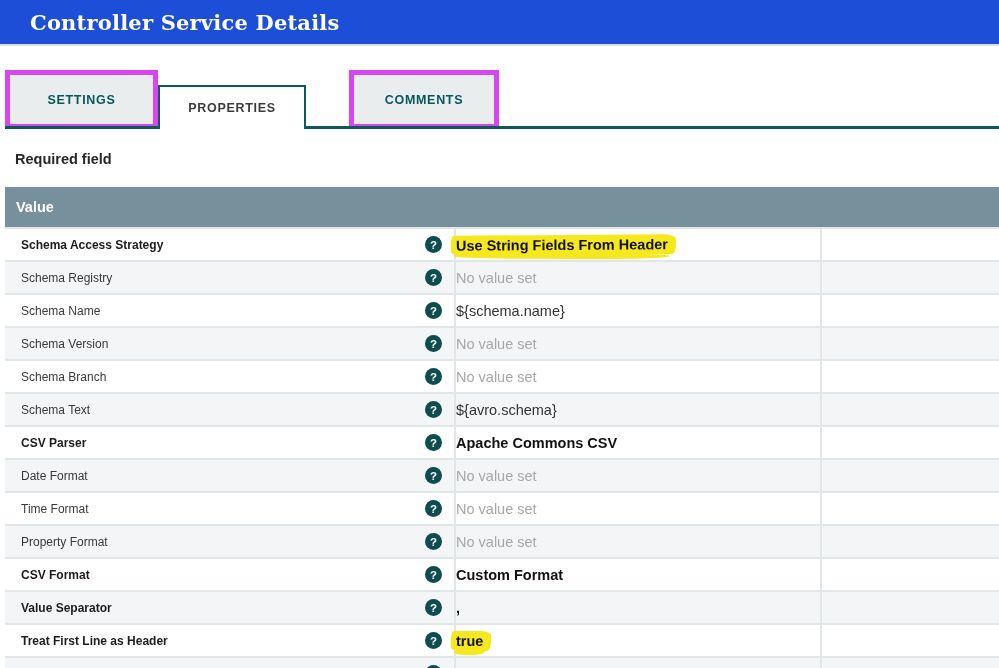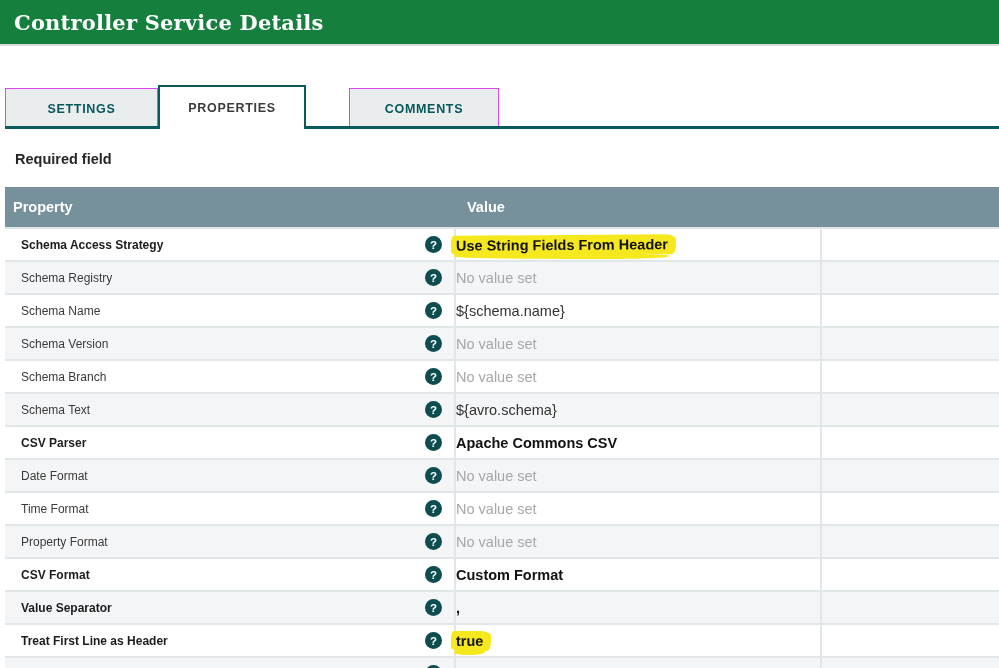--- a/index.html
+++ b/index.html
@@ -4,40 +4,40 @@
 <style>
   html, body { margin:0; padding:0; }
   body {
     width:999px; height:668px; overflow:hidden; background:#ffffff;
     font-family:"Liberation Sans", sans-serif;
     -webkit-font-smoothing:antialiased;
   }
 
   
   .titlebar {
-    height:44px; background:#15803d; border-bottom:2px solid #d9dee1;
-    display:flex; align-items:center; padding-left:14px; box-sizing:content-box;
+    height:44px; background:#1d4ed8; border-bottom:2px solid #d9dee1;
+    display:flex; align-items:center; padding-left:30px; box-sizing:content-box;
   }
   .titlebar h1 {
     margin:0; color:#ffffff; font-family:"DejaVu Serif", serif;
     font-size:21px; font-weight:bold; letter-spacing:0.2px;
   }
 
   
   .tabs {
     position:relative; margin:39px 0 0 5px; height:44px;
     display:flex; align-items:flex-end;
   }
   .tab-underline {
     position:absolute; bottom:0; left:0; right:0; height:3px;
     background:#0a5a5e; z-index:1;
   }
   .tab {
-    box-sizing:border-box; height:41px; width:153px;
-    background:#e9edee; border:1px solid #d946ef;
+    box-sizing:border-box; height:59px; width:153px;
+    background:#e9edee; border:5px solid #d946ef;
     display:flex; align-items:center; justify-content:center;
     font-size:12.5px; font-weight:bold; letter-spacing:0.7px;
     color:#07575b; cursor:pointer; z-index:0;
   }
   .tab.active {
     height:44px; width:148px; background:#ffffff;
     border:2px solid #0a5a5e; border-bottom:none;
     color:#3c3c3c; z-index:2; margin-right:3px;
   }
   .tab.t-comments { width:150px;margin-left:40px; }
@@ -107,21 +107,20 @@
     <div class="tab t-settings">SETTINGS</div>
     <div class="tab active t-properties">PROPERTIES</div>
     <div class="tab t-comments">COMMENTS</div>
     <div class="tab-underline"></div>
   </nav>
 
   <div class="required-note">Required field</div>
 
   <div class="prop-table">
     <div class="thead">
-      <div class="th prop-col">Property</div>
       <div class="th val-col">Value</div>
       <div class="th rest"></div>
     </div>
     <div class="tbody" id="tbody">
         <div class="tr">
           <div class="td prop-col">
             <span class="prop-label req">Schema Access Strategy</span>
             <span class="help">?</span>
           </div>
           <div class="td val-col">

